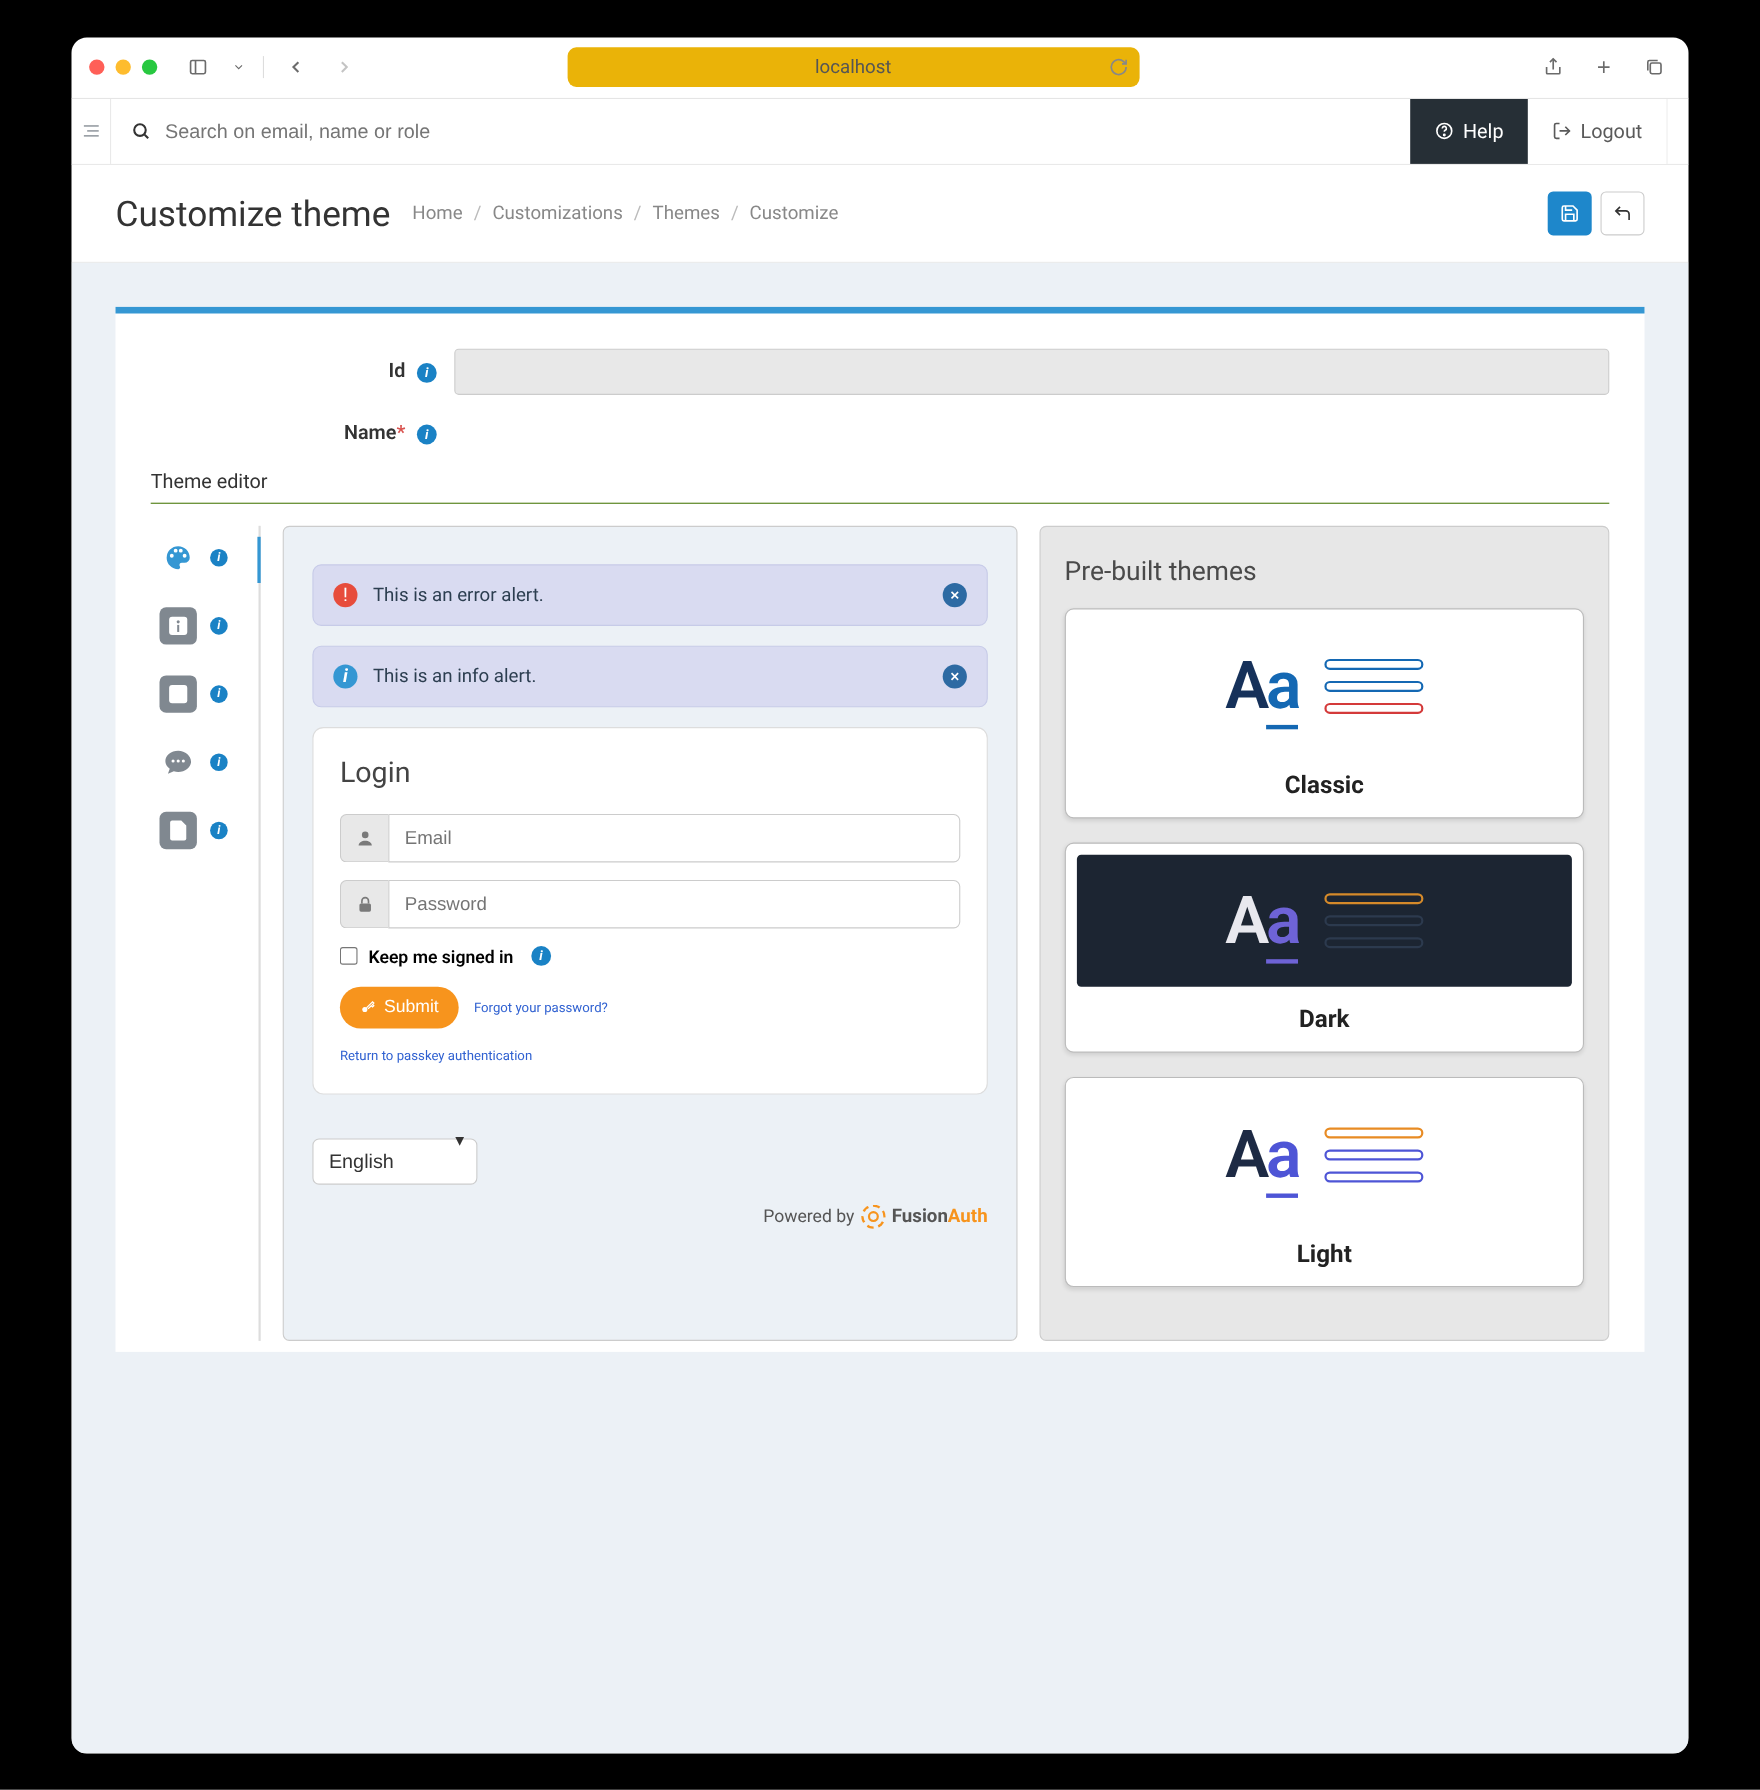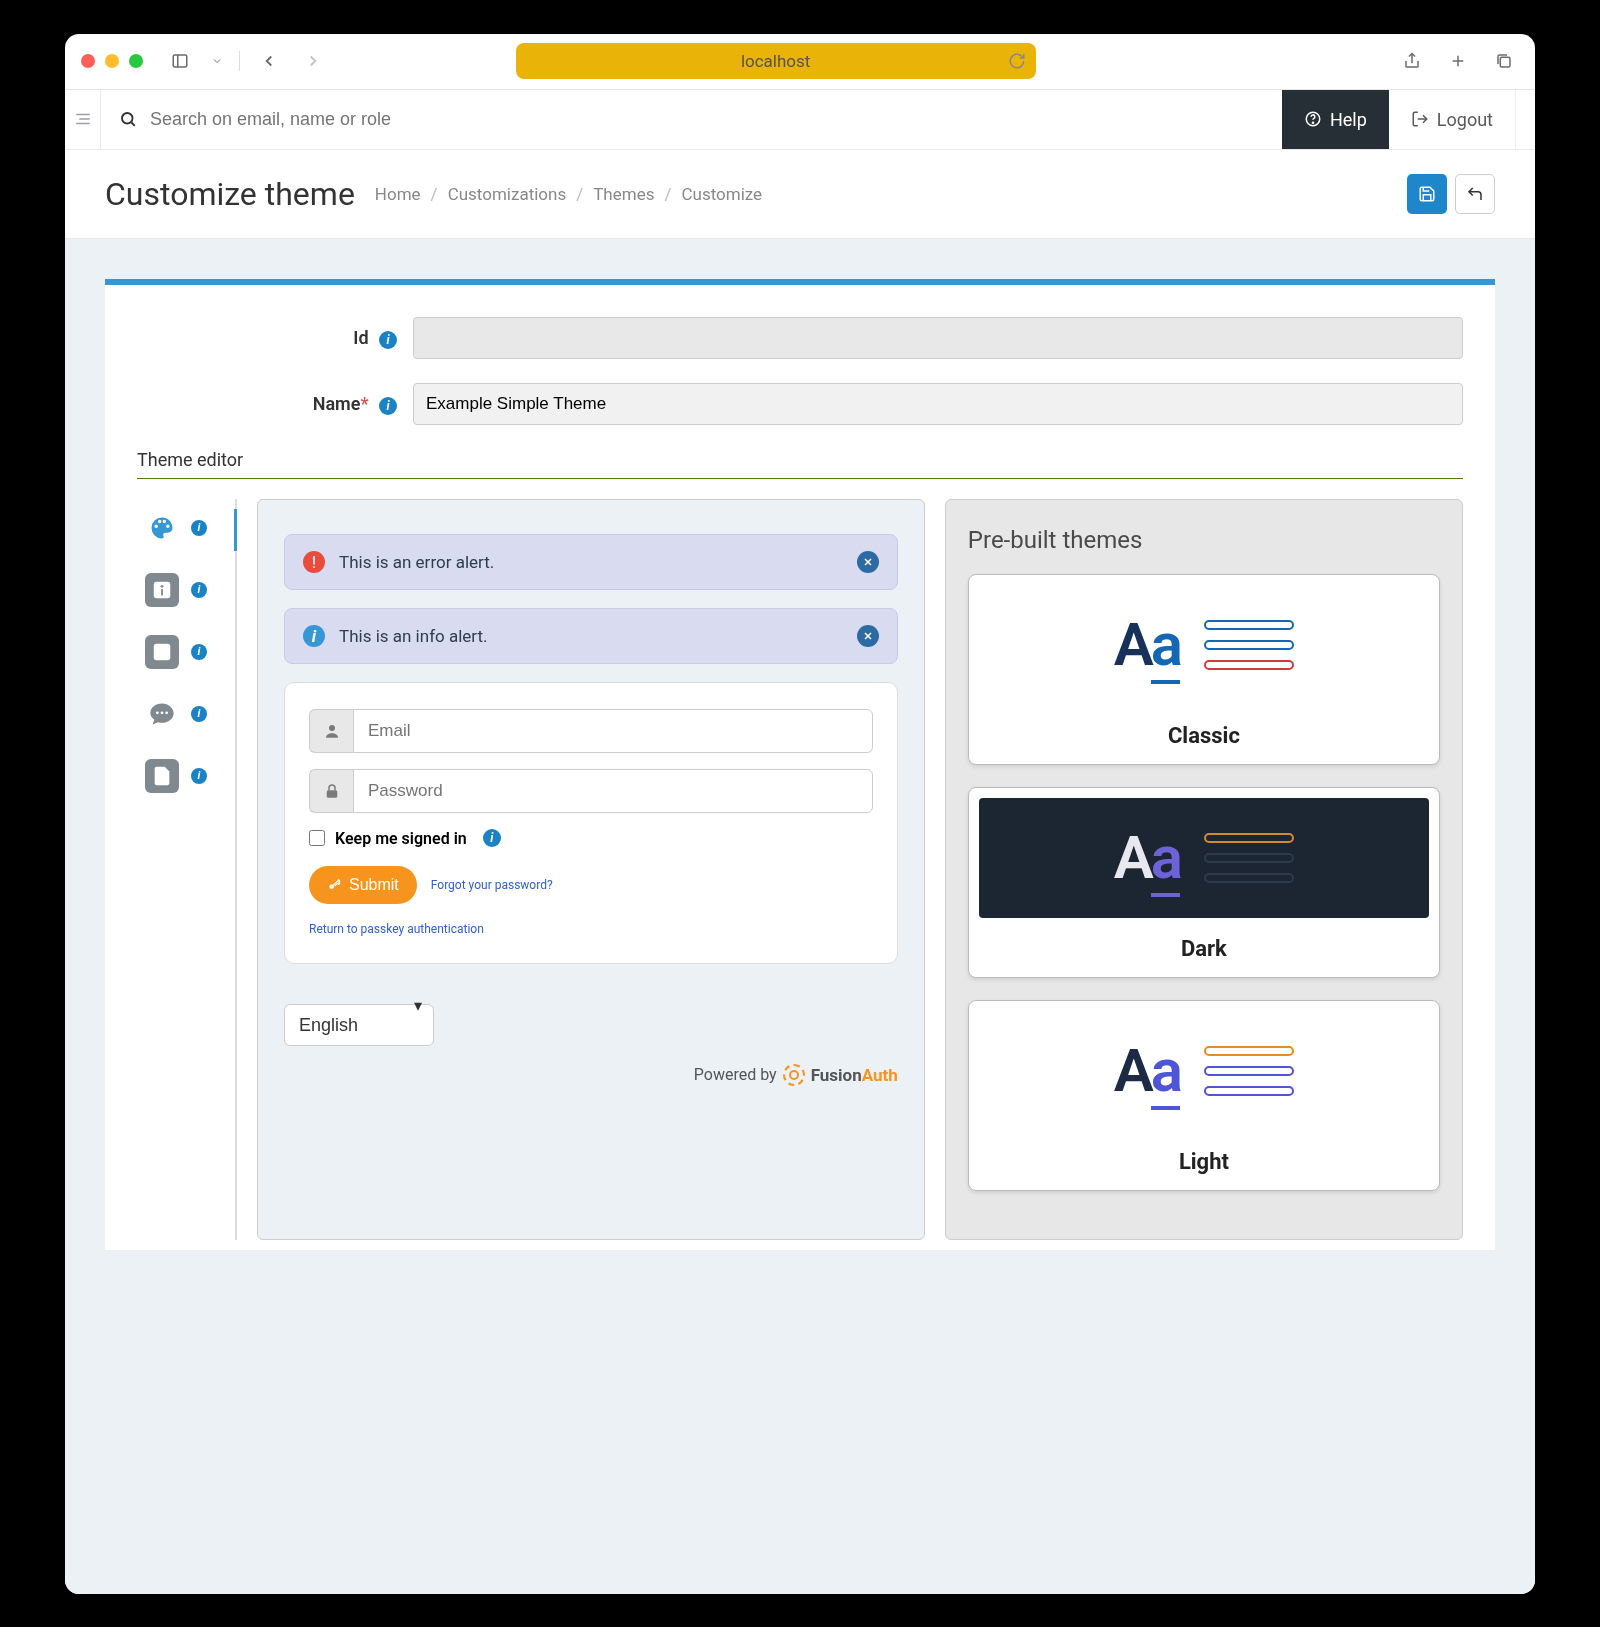--- a/index.html
+++ b/index.html
@@ -373,21 +373,20 @@
     <div class="content-area">
       <div class="card">
 
         <div class="form-row">
           <label><span>Id</span> <span class="info-dot">i</span></label>
           <input type="text" disabled="" value="" style="">
         </div>
 
         <div class="form-row">
           <label><span>Name</span><span class="req">*</span> <span class="info-dot">i</span></label>
-          <input type="text" class="filled" value="Example Simple Theme" style="">
         </div>
 
         <h2 class="section">Theme editor</h2>
 
         <div class="editor-layout">
 
           <div class="side-tabs">
             <div class="active-bar"></div>
             <div class="side-tab active">
               <span class="ico">
@@ -458,20 +457,21 @@
               <span>This is an info alert.</span>
               <span class="close">
                 <svg width="12" height="12" viewBox="0 0 24 24" stroke="currentColor" stroke-width="3">
                     <line x1="6" y1="6" x2="18" y2="18"></line>
                     <line x1="6" y1="18" x2="18" y2="6"></line>
                   </svg>
               </span>
             </div>
 
             <div class="login-card">
+              <h3>Login</h3>
               <div class="ig">
                 <span class="pre">
                   <svg width="18" height="18" viewBox="0 0 24 24" fill="currentColor">
                       <circle cx="12" cy="8" r="4"></circle>
                       <path d="M4 21c0-4 4-6 8-6s8 2 8 6"></path>
                     </svg>
                 </span>
                 <input type="text" placeholder="Email" style="">
               </div>
               <div class="ig">

